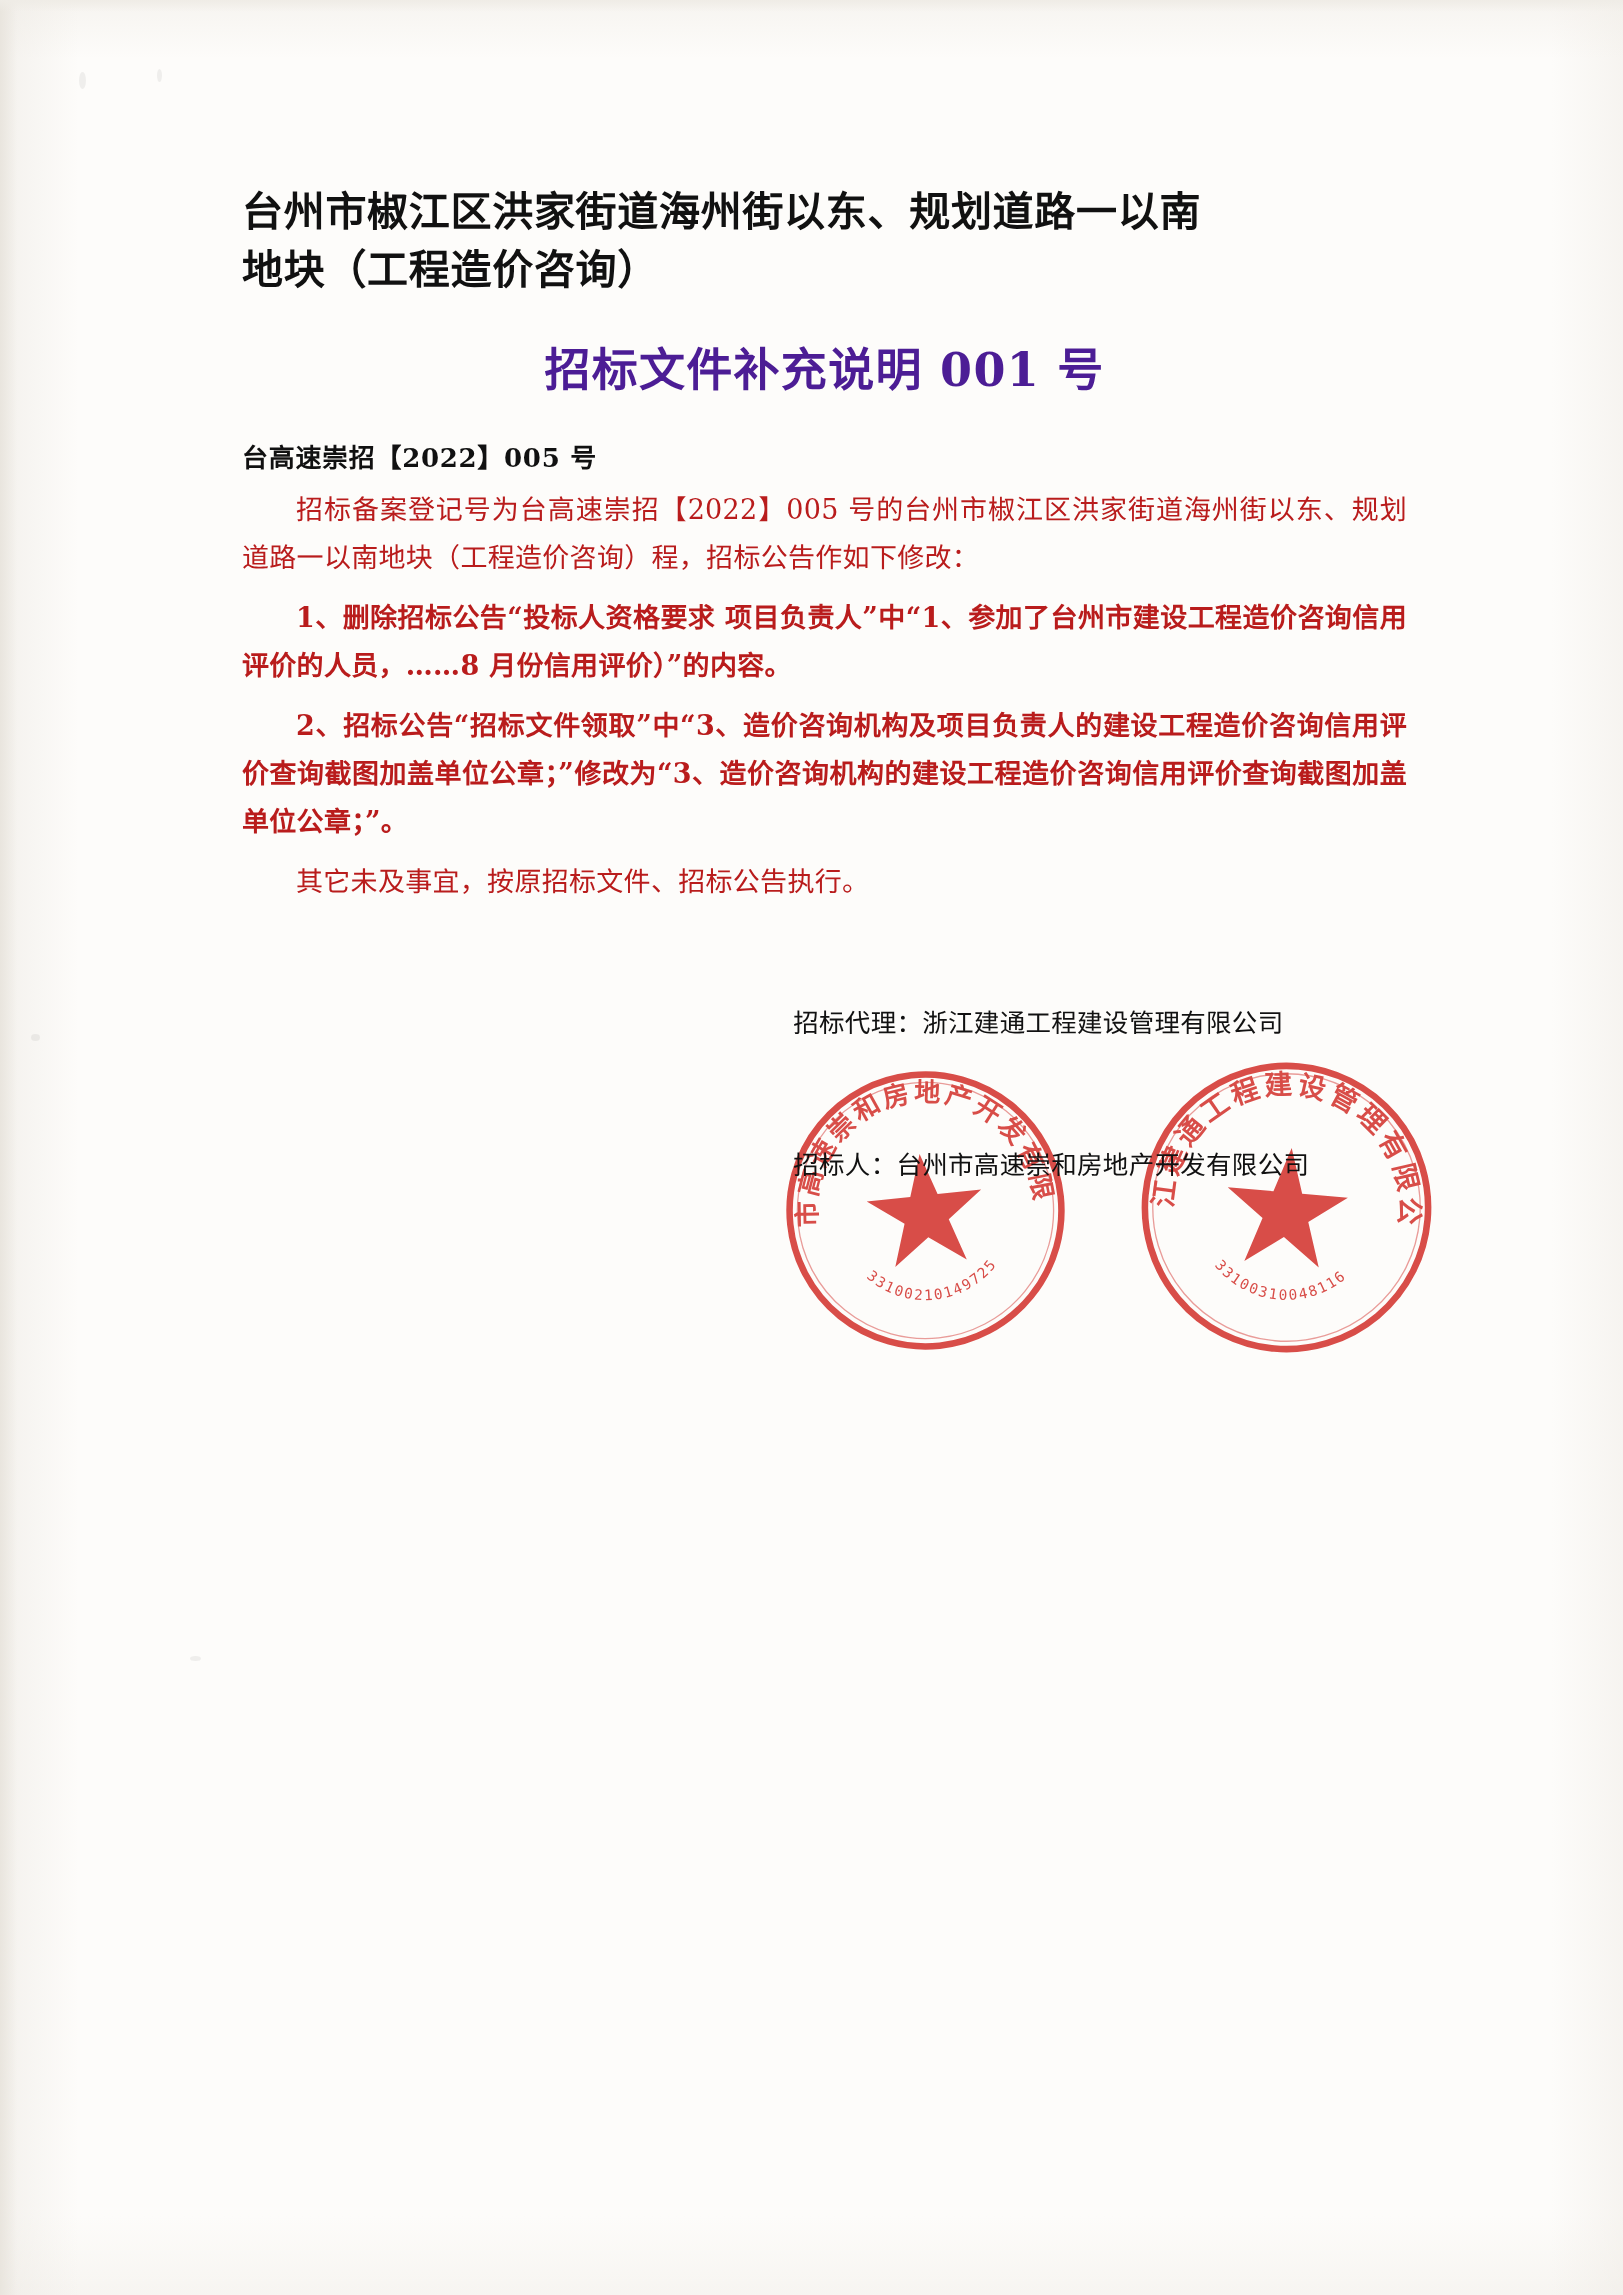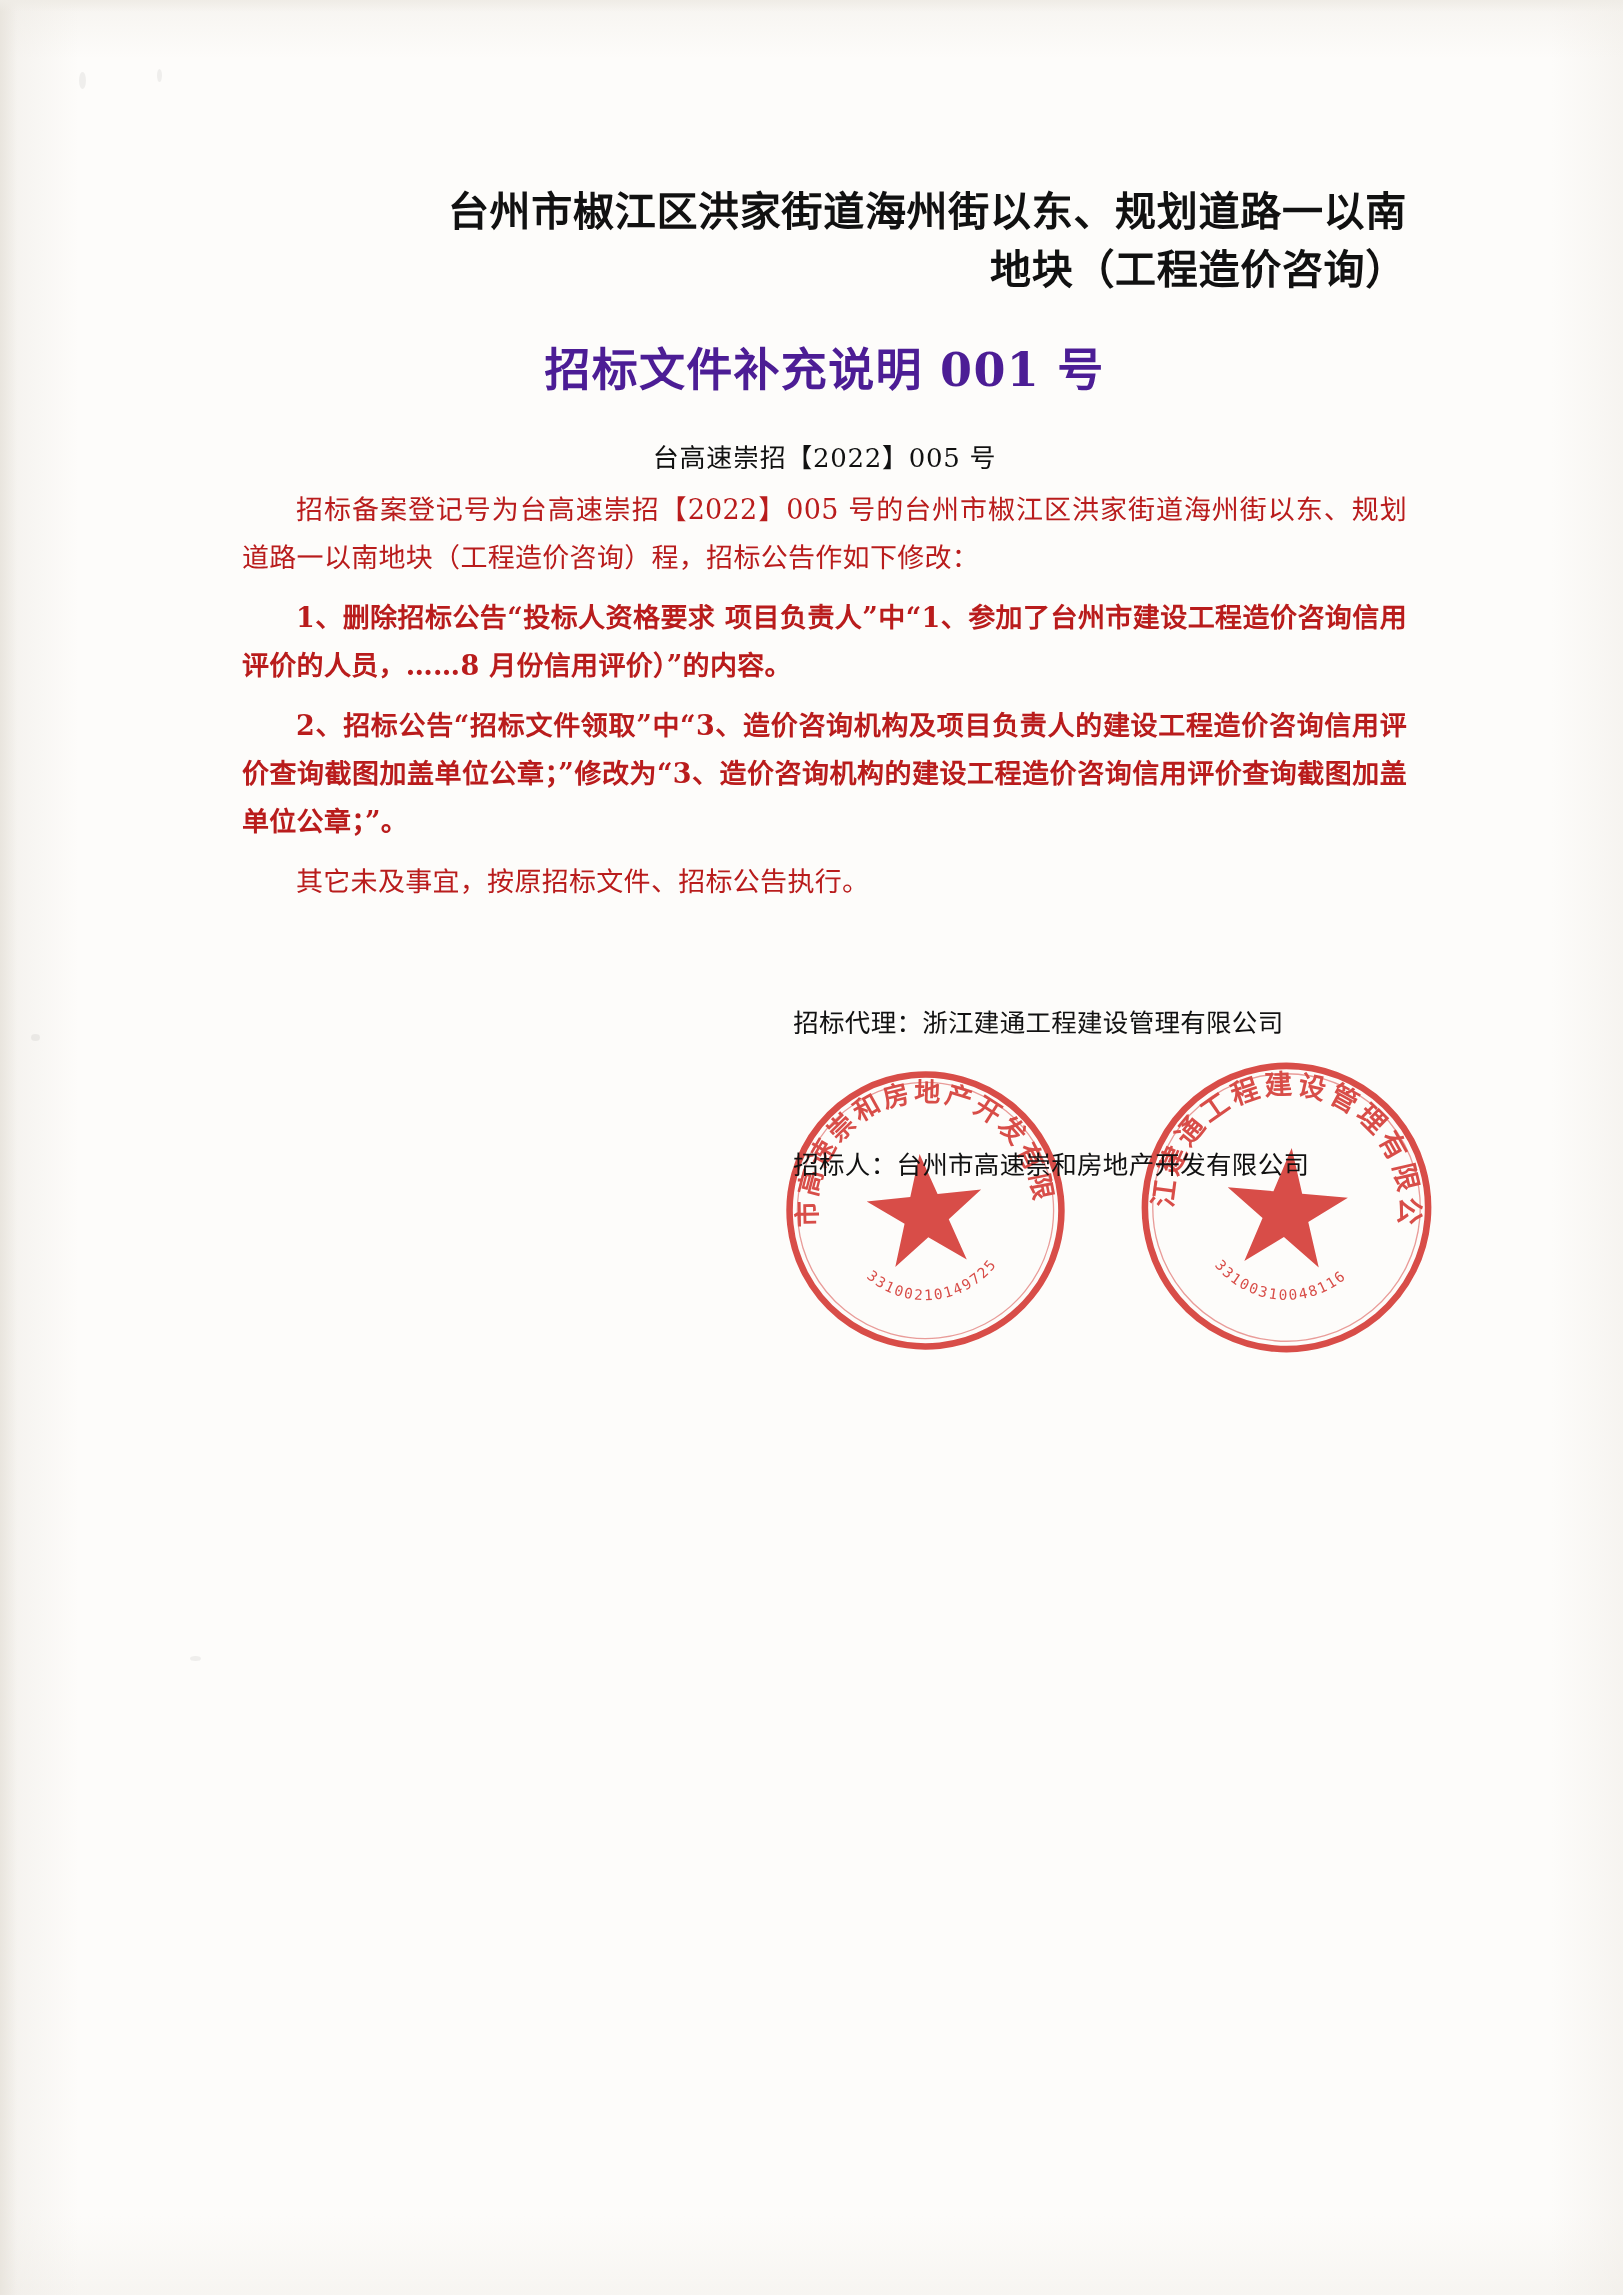--- a/index.html
+++ b/index.html
@@ -47,38 +47,38 @@
     position: absolute;
     left: 242px;
     top: 183px;
     width: 1165px;
   }
 
   .doc-title {
     font-size: 41px;
     line-height: 1.42;
     font-weight: 700;
-    text-align: right;
+    text-align: left;
     letter-spacing: 0.7px;
     color: #111;
     margin: 0 0 5.2px 0;
     font-family: "DejaVu Serif", "Liberation Serif", serif;
   }
   .doc-subtitle {
     font-size: 46px;
     font-weight: 700;
     text-align: center;
     letter-spacing: 1.3px;
     color: #4c1d95;
     margin: 34px 0 0 0;
   }
   .doc-docnum {
     font-size: 26px;
-    font-weight: 400;
-    text-align: center;
+    font-weight: 700;
+    text-align: left;
     letter-spacing: 0.7px;
     color: #111;
     margin: 38px 0 0 0;
   }
 
   .salutation {
     font-size: 25px;
     color: #111;
     margin: 41px 0 0 0;
     letter-spacing: 0.7px;

